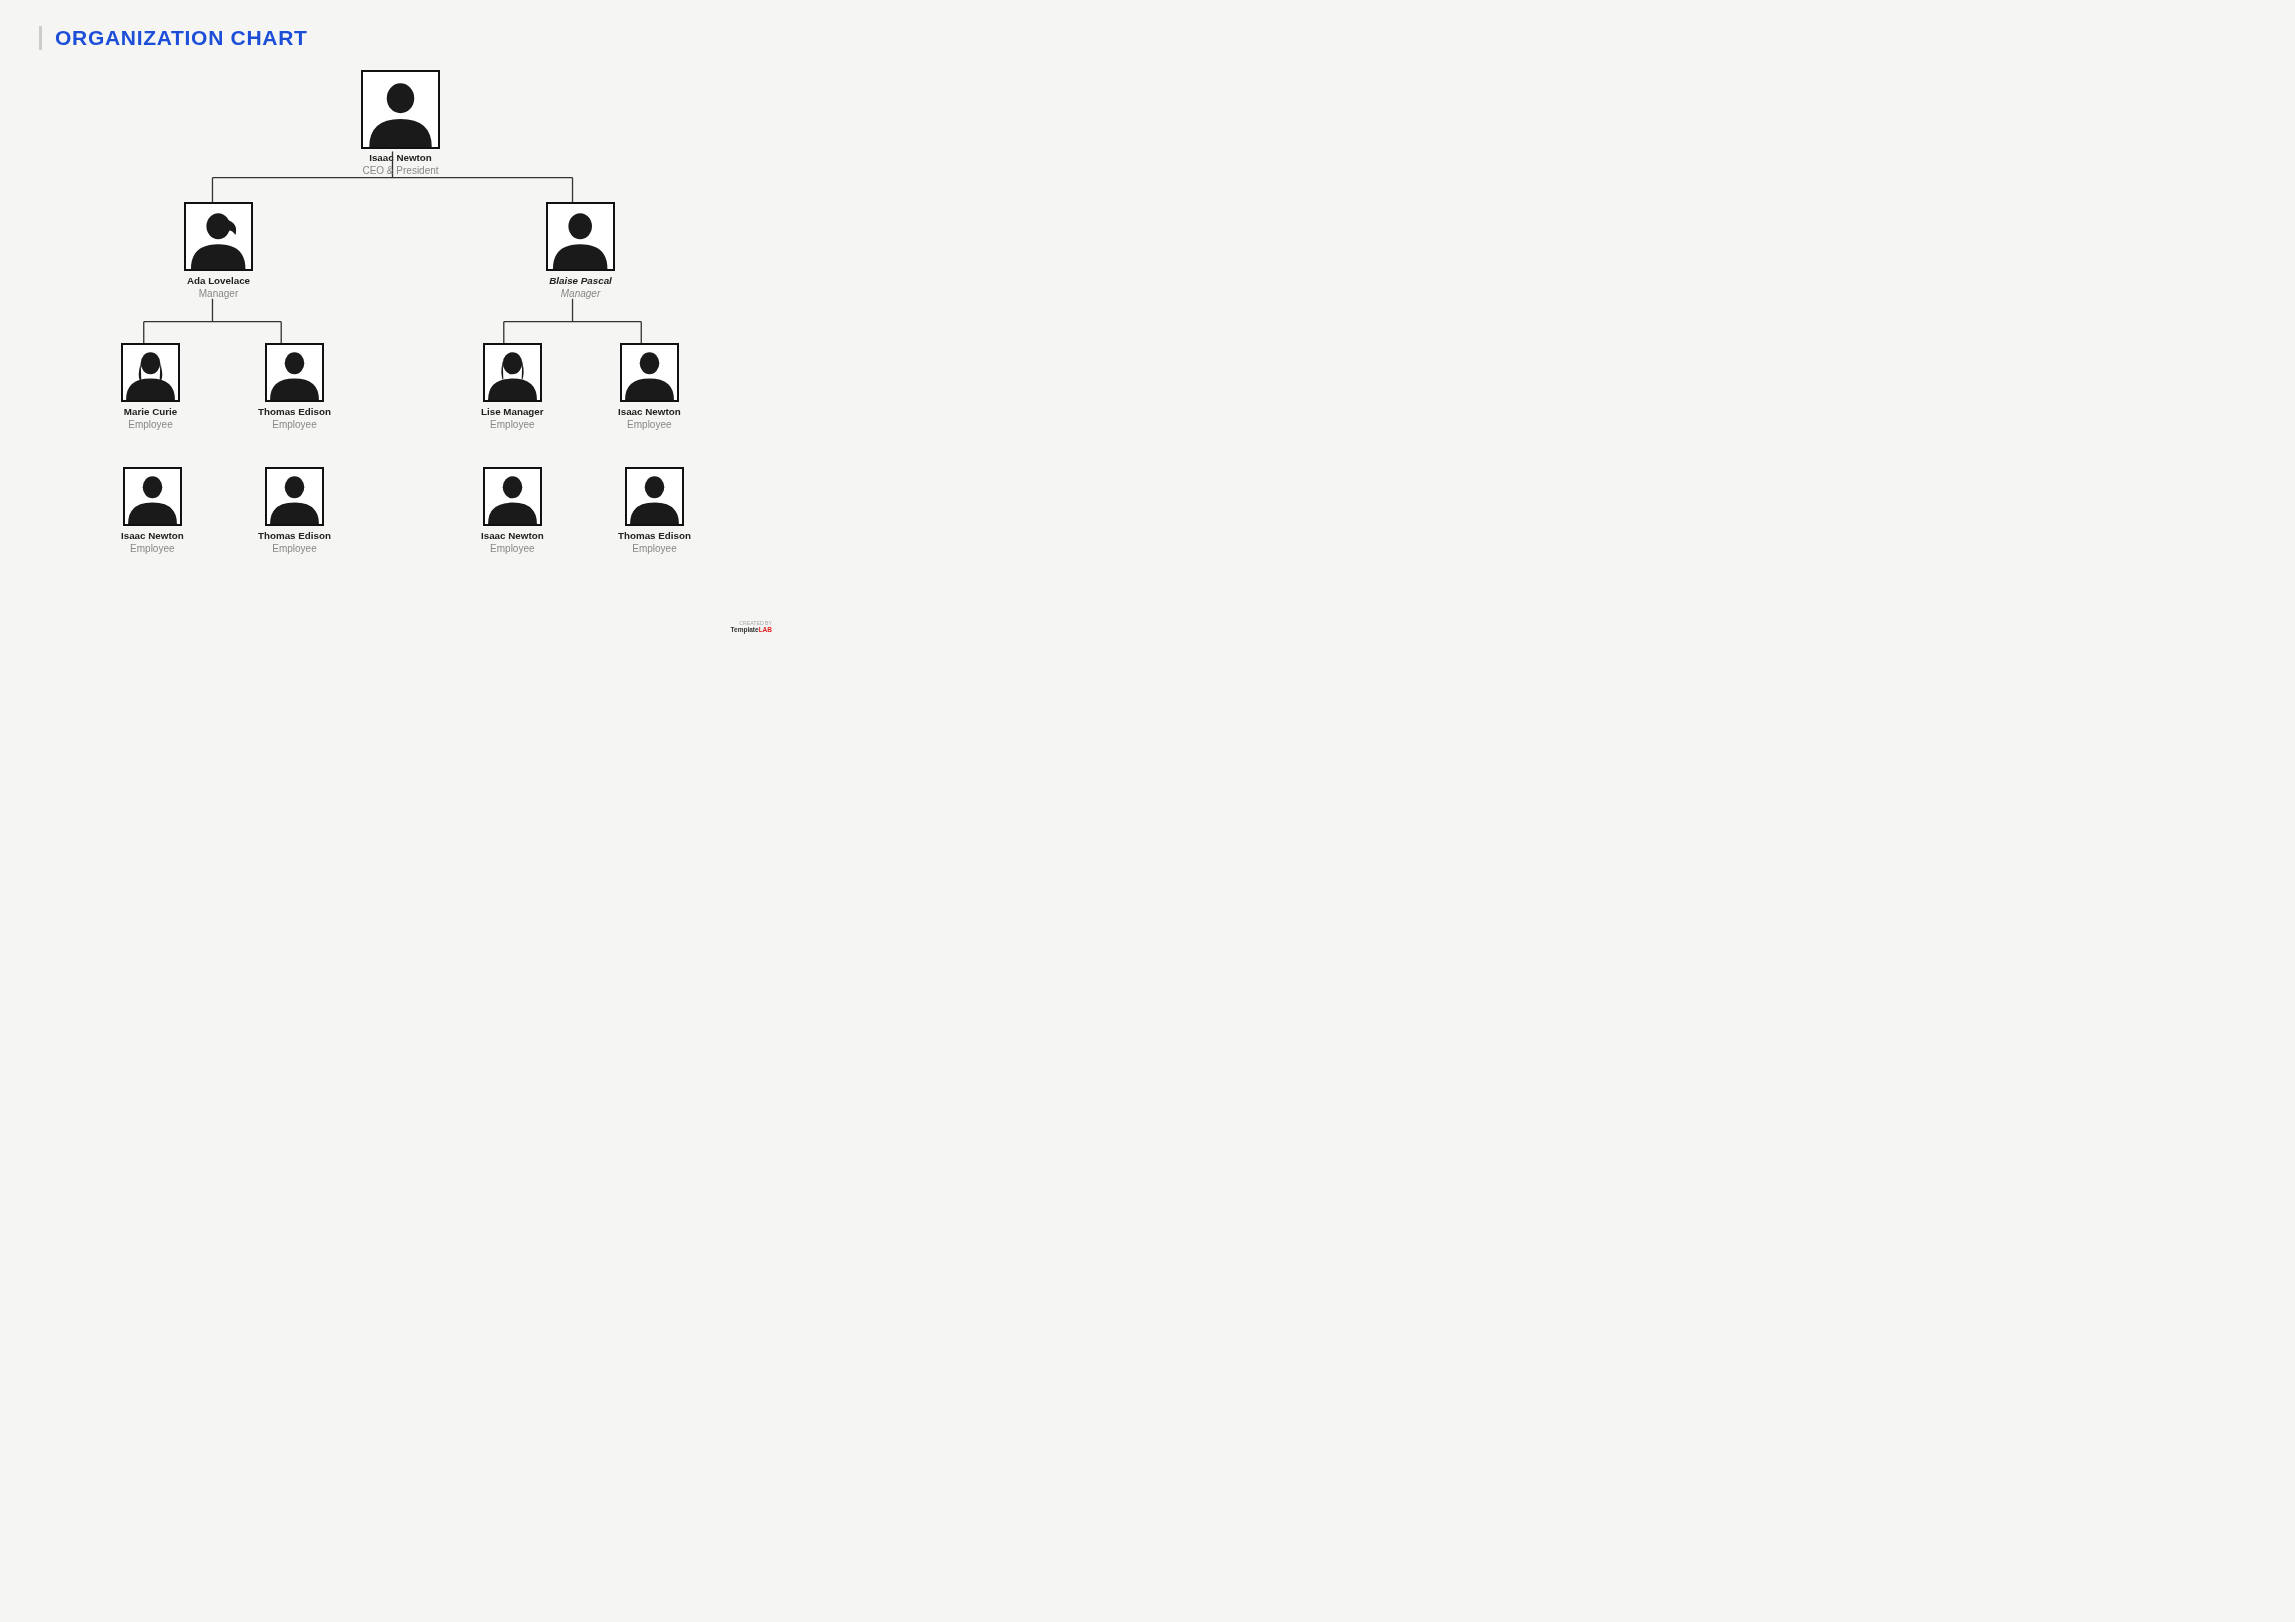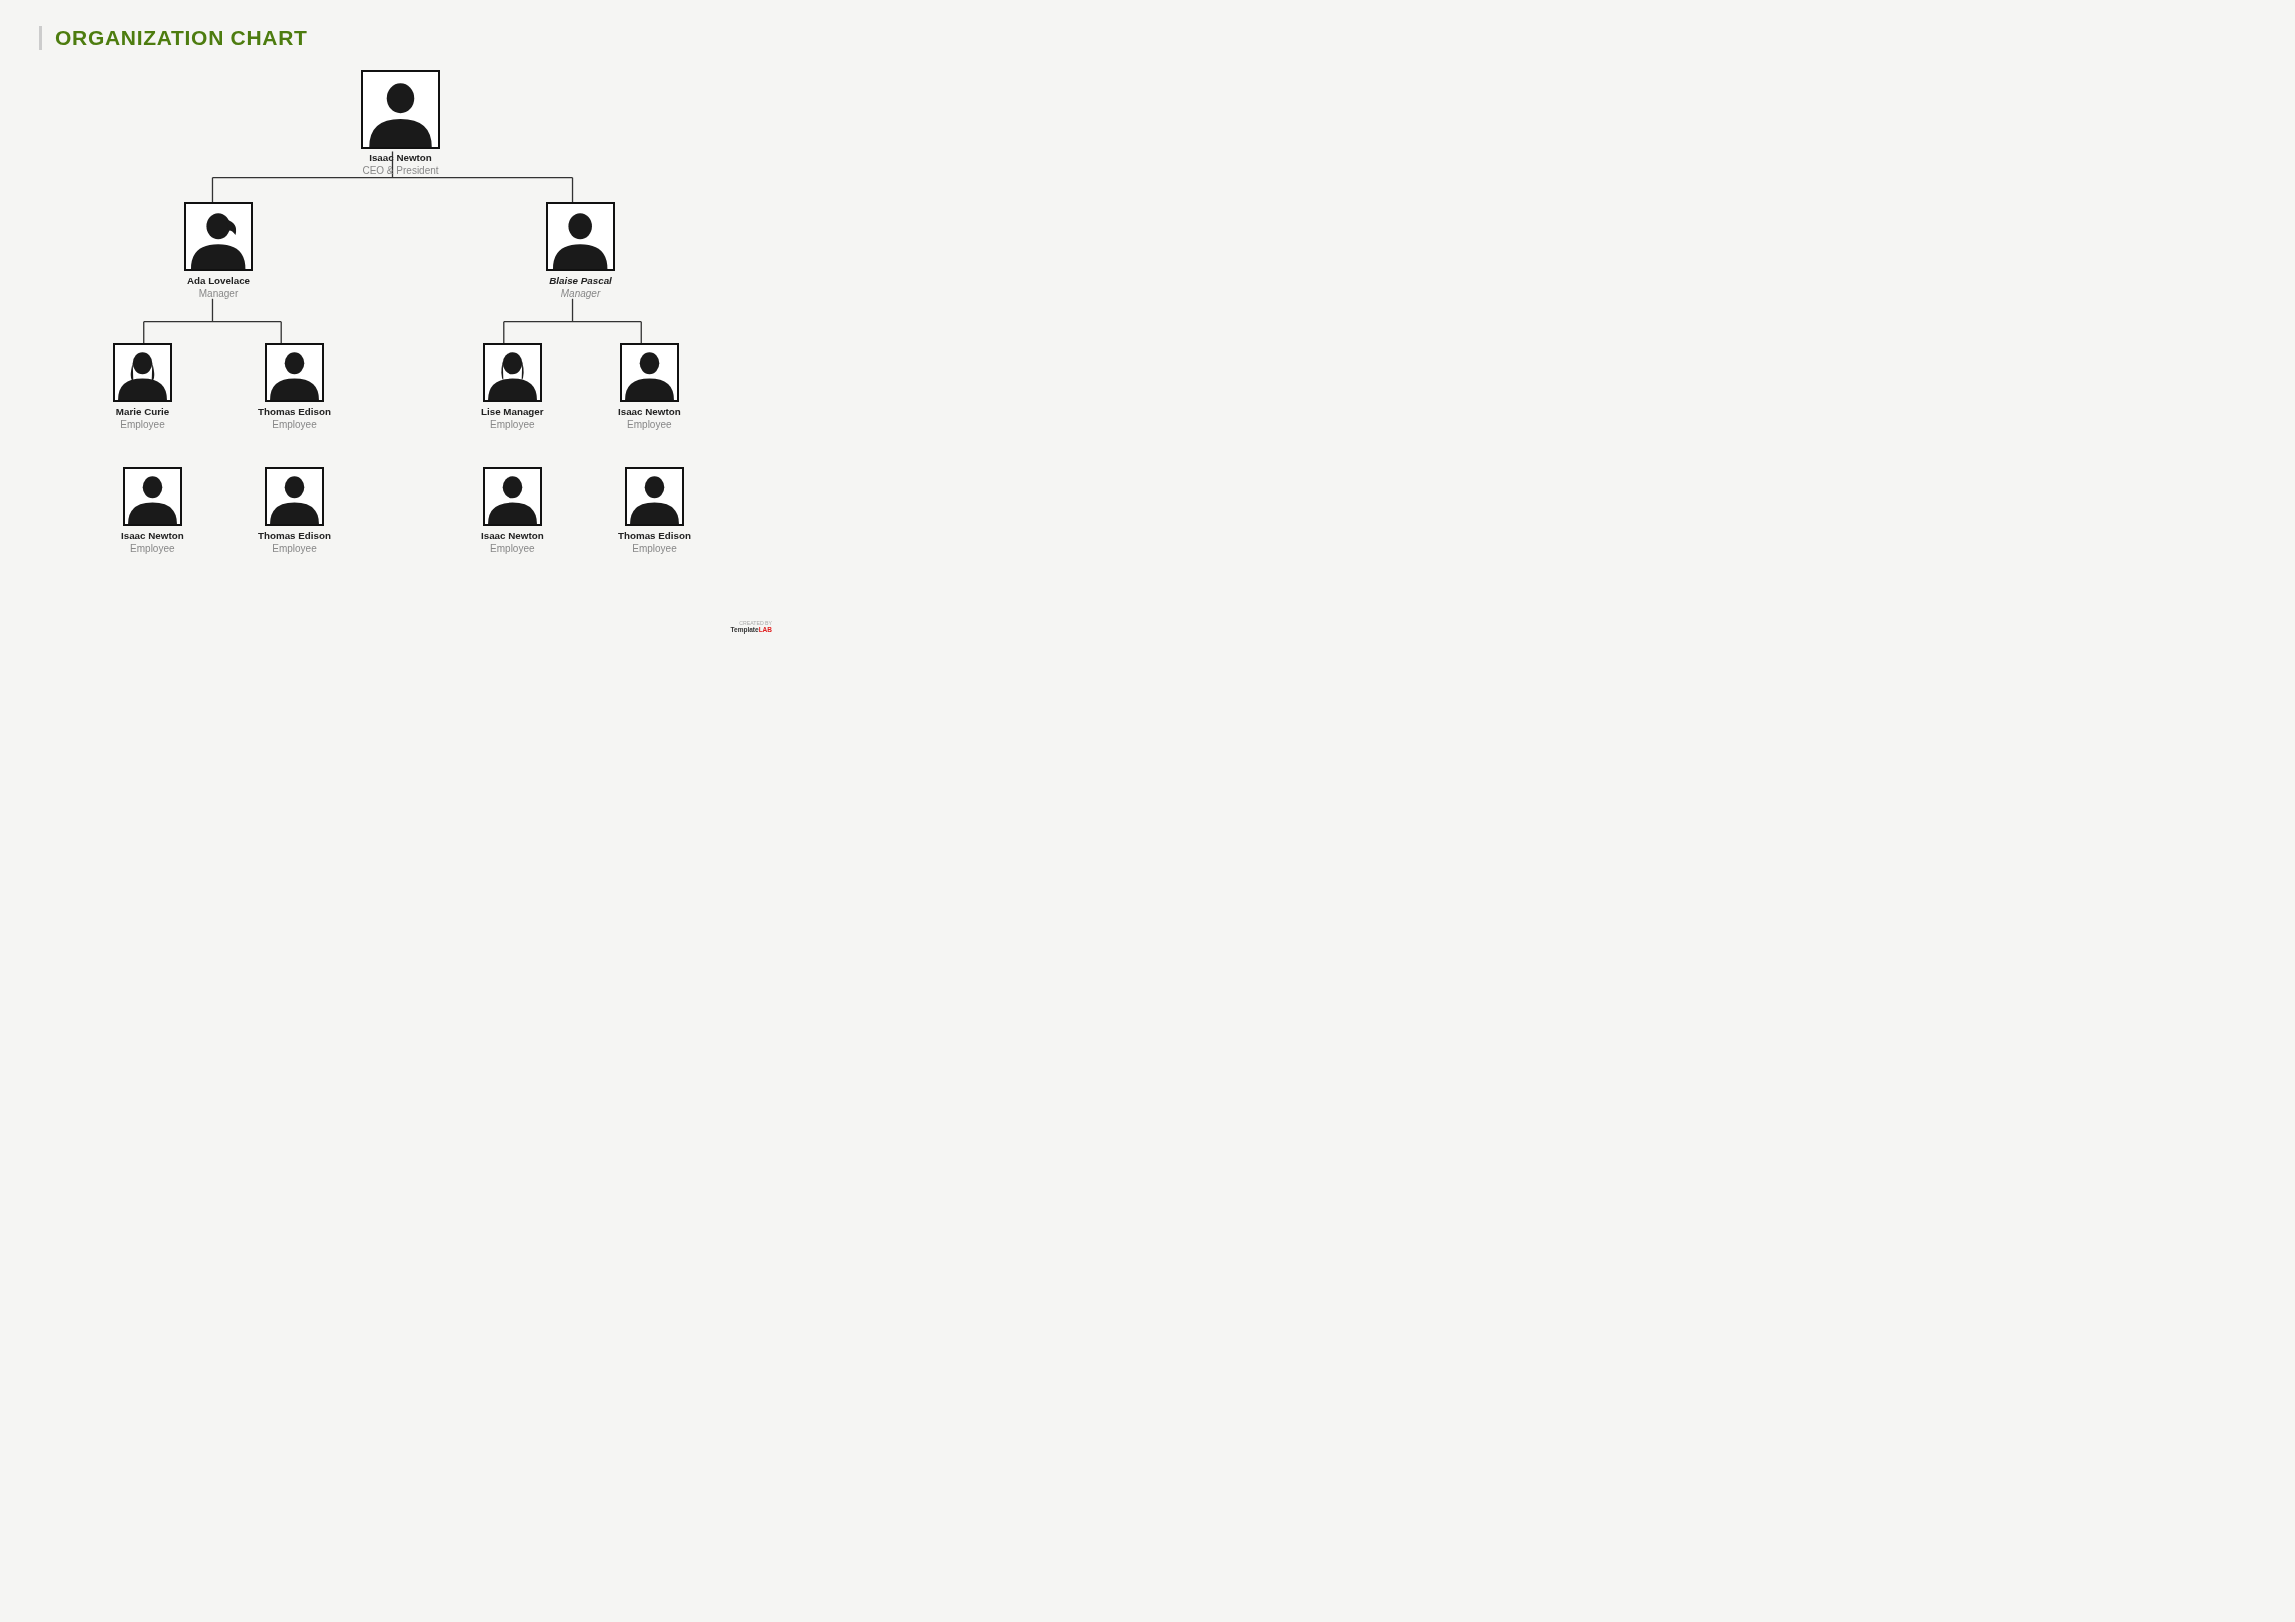--- a/index.html
+++ b/index.html
@@ -9,21 +9,21 @@
       font-family: Arial, sans-serif;
       width: 785px;
       min-height: 589px;
       padding: 26px 39px 39px 39px;
       position: relative;
     }
 
     .page-title {
       font-size: 21px;
       font-weight: 900;
-      color: #4d7c0f;
+      color: #1d4ed8;
       letter-spacing: 0.7px;
       margin-bottom: 13px;
       padding-left: 13px;
       border-left: 3.3px solid #ccc;
     }
 
     .chart-area {
       position: relative;
       width: 100%;
     }
@@ -179,21 +179,21 @@
       <svg class="silhouette" viewBox="0 0 105 105" xmlns="http://www.w3.org/2000/svg">
         <rect width="105" height="105" fill="white"></rect>
         <ellipse cx="52" cy="36" rx="19" ry="21" fill="#1a1a1a"></ellipse>
         <path d="M8,105 Q8,65 52,65 Q96,65 96,105 Z" fill="#1a1a1a"></path>
       </svg>
     </div>
     <div class="node-name">Blaise Pascal</div>
     <div class="node-title">Manager</div>
   </div>
 
-  <div class="node" style="left: 66px; top: 280px;">
+  <div class="node" style="left: 74px; top: 280px;">
     <div class="photo-frame small">
       <svg class="silhouette" viewBox="0 0 90 90" xmlns="http://www.w3.org/2000/svg">
         <rect width="90" height="90" fill="white"></rect>
         <ellipse cx="45" cy="30" rx="16" ry="18" fill="#1a1a1a"></ellipse>
 
         <path d="M29,30 Q22,55 30,60" fill="#1a1a1a"></path>
         <path d="M61,30 Q68,55 60,60" fill="#1a1a1a"></path>
         <path d="M5,90 Q5,55 45,55 Q85,55 85,90 Z" fill="#1a1a1a"></path>
       </svg>
     </div>

